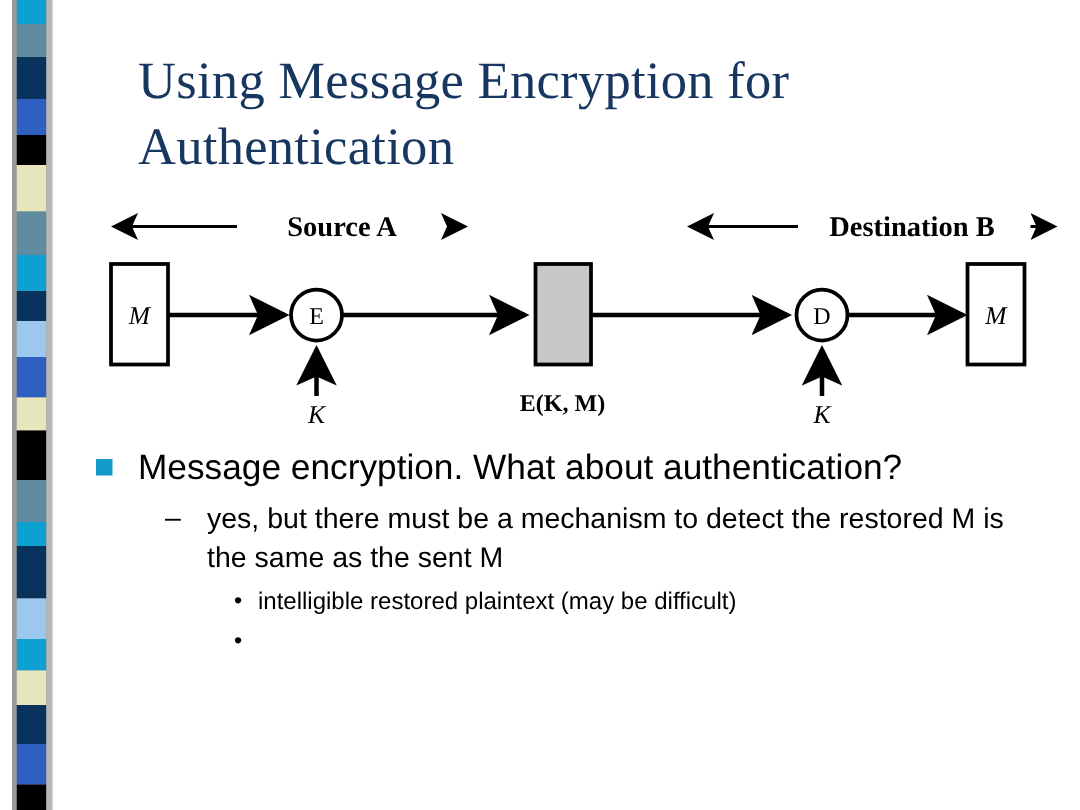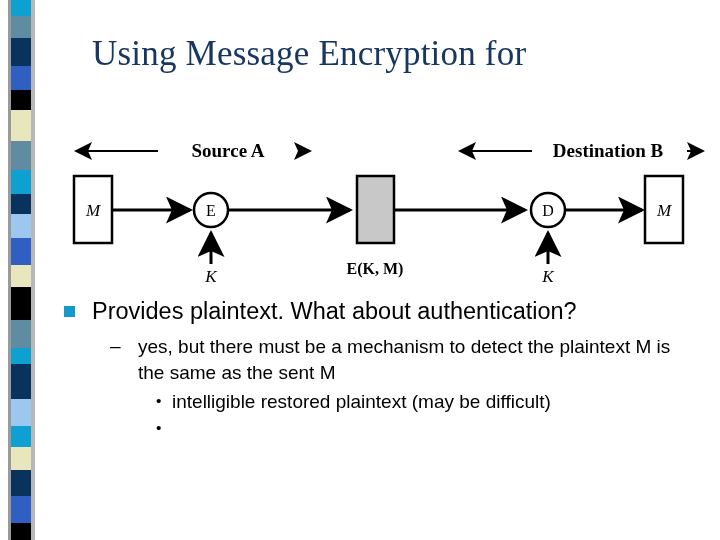--- a/index.html
+++ b/index.html
@@ -39,21 +39,21 @@
     background:#1599c8;
   }
   .lvl1 .tx{font-size:23.5px;line-height:31px;}
 
   .lvl2{position:relative;padding-left:76px;margin-top:7px;}
   .lvl2 .mk{position:absolute;left:48px;top:-1px;font-size:19px;line-height:26px;}
   .lvl2 .tx{font-size:19px;line-height:26px;}
 
   .lvl3{position:relative;padding-left:110px;margin-top:4px;}
   .lvl3 .mk{position:absolute;left:94px;top:-1px;font-size:15.5px;line-height:23px;}
-  .lvl3 .tx{font-size:19px;line-height:23px;text-align:right;}
+  .lvl3 .tx{font-size:16px;line-height:23px;text-align:right;}
 </style>
 </head>
 <body>
 
 <div class="slide">
 
   <div class="stripe-wrap">
     <div class="stripe-bg"></div>
     <div class="stripe-shadow"></div>
     <div class="stripe" id="stripe">
@@ -78,20 +78,21 @@
         <i style="background: rgb(232, 230, 188); height: 23.8px;"></i>
         <i style="background: rgb(7, 51, 92); height: 25.63px;"></i>
         <i style="background: rgb(47, 95, 192); height: 27.46px;"></i>
         <i style="background: rgb(0, 0, 0); height: 16.47px;"></i>
       </div>
     <div class="stripe-edge"></div>
   </div>
 
   <div class="title" style="color: rgb(23, 54, 96);">
     <div>Using Message Encryption for</div>
+    <div>Authentication</div>
   </div>
 
   <div class="diagram">
     <svg width="655" height="152" viewBox="0 0 655 152" xmlns="http://www.w3.org/2000/svg">
       <defs>
         <marker id="ar" markerWidth="9" markerHeight="9" refX="8" refY="4.5" orient="auto">
           <path d="M0,0 L9,4.5 L0,9 L2,4.5 Z" fill="#000"></path>
         </marker>
         <marker id="arL" markerWidth="9" markerHeight="9" refX="1" refY="4.5" orient="auto">
           <path d="M9,0 L0,4.5 L9,9 L7,4.5 Z" fill="#000"></path>
@@ -138,26 +139,26 @@
 
       <rect x="583" y="44" width="38" height="67" fill="#fff" stroke="#000" stroke-width="2.5"></rect>
       <text x="602" y="84" font-family="Liberation Serif, serif" font-size="17" font-style="italic" text-anchor="middle" fill="#000">M</text>
     </svg>
   </div>
 
   <div class="body">
 
     <div class="lvl1">
       <span class="mk" style="background: rgb(21, 153, 200);"></span>
-      <span class="tx">Provides plaintext. What about authentication?</span>
+      <span class="tx">Message encryption. What about authentication?</span>
     </div>
 
     <div class="lvl2">
       <span class="mk">–</span>
-      <span class="tx">yes, but there must be a mechanism to detect the plaintext M is the same as the sent M</span>
+      <span class="tx">yes, but there must be a mechanism to detect the restored M is the same as the sent M</span>
     </div>
 
     <div class="lvl3">
       <span class="mk">•</span>
       <span class="tx">intelligible restored plaintext (may be difficult)</span>
     </div>
 
     <div class="lvl3">
       <span class="mk">•</span>
     </div>

